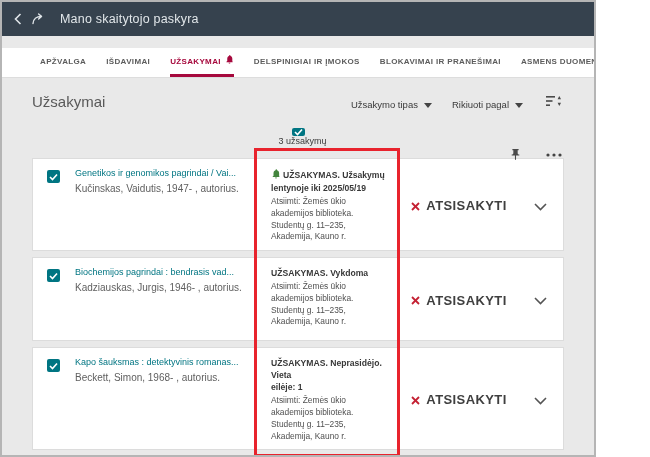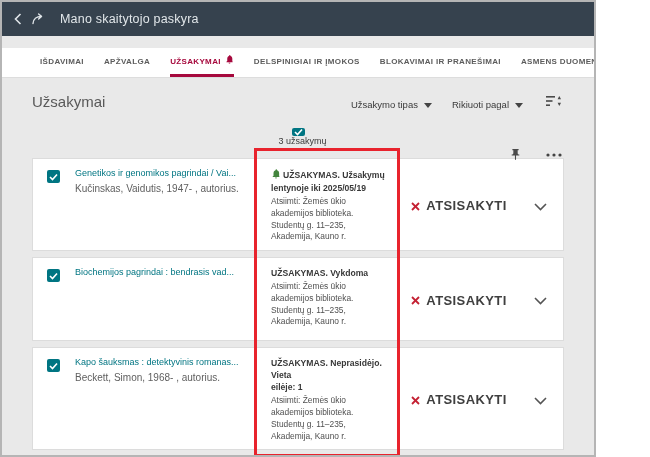--- a/index.html
+++ b/index.html
@@ -66,24 +66,24 @@
         <svg width="14" height="12" viewBox="0 0 14 12">
             <path d="M1 10.5 C1.5 5.5 5 3.4 9.5 3.4 M9.5 3.4 L6.6 1 M9.5 3.4 L6.6 6" fill="none" stroke="#dfe4e8" stroke-width="1.4" stroke-linecap="round"></path>
           </svg>
       </span>
     </div>
     <div class="topbar-title">Mano skaitytojo paskyra</div>
   </div>
 
   <div class="tabbar">
     <div class="tab">
+        <span>APŽVALGA</span>
+      </div>
+    <div class="tab">
         <span>IŠDAVIMAI</span>
-      </div>
-    <div class="tab">
-        <span>APŽVALGA</span>
       </div>
     <div class="tab active">
       <span>UŽSAKYMAI</span>
       <span class="tab-bell">
         <svg width="9" height="10" viewBox="0 0 16 16">
             <path d="M8 16a1.5 1.5 0 0 0 1.5-1.5h-3A1.5 1.5 0 0 0 8 16zm5-4.5v-4c0-2.3-1.2-4.2-3.3-4.7v-.55a1.2 1.2 0 1 0-2.4 0v.55C5.2 3.3 4 5.2 4 7.5v4L2.5 13v.75h11V13L13 11.5z" fill="#a6093d"></path>
           </svg>
       </span>
     </div>
     <div class="tab">
@@ -194,20 +194,21 @@
     <div class="card">
       <div class="col-check">
         <span class="checkbox">
           <svg width="9" height="8" viewBox="0 0 9 8">
               <polyline points="1,4 3.5,6.5 8,1.5" fill="none" stroke="#fff" stroke-width="1.6"></polyline>
             </svg>
         </span>
       </div>
       <div class="col-title">
         <div class="item-title">Biochemijos pagrindai : bendrasis vad...</div>
+        <div class="item-author">Kadziauskas, Jurgis, 1946- , autorius.</div>
       </div>
       <div class="col-status">
         <div class="status-title"><span class="txt">UŽSAKYMAS. Vykdoma</span></div>
         <div class="status-detail">Atsiimti: Žemės ūkio
 akademijos biblioteka.
 Studentų g. 11–235,
 Akademija, Kauno r.</div>
       </div>
       <div class="col-action">
         <span>

